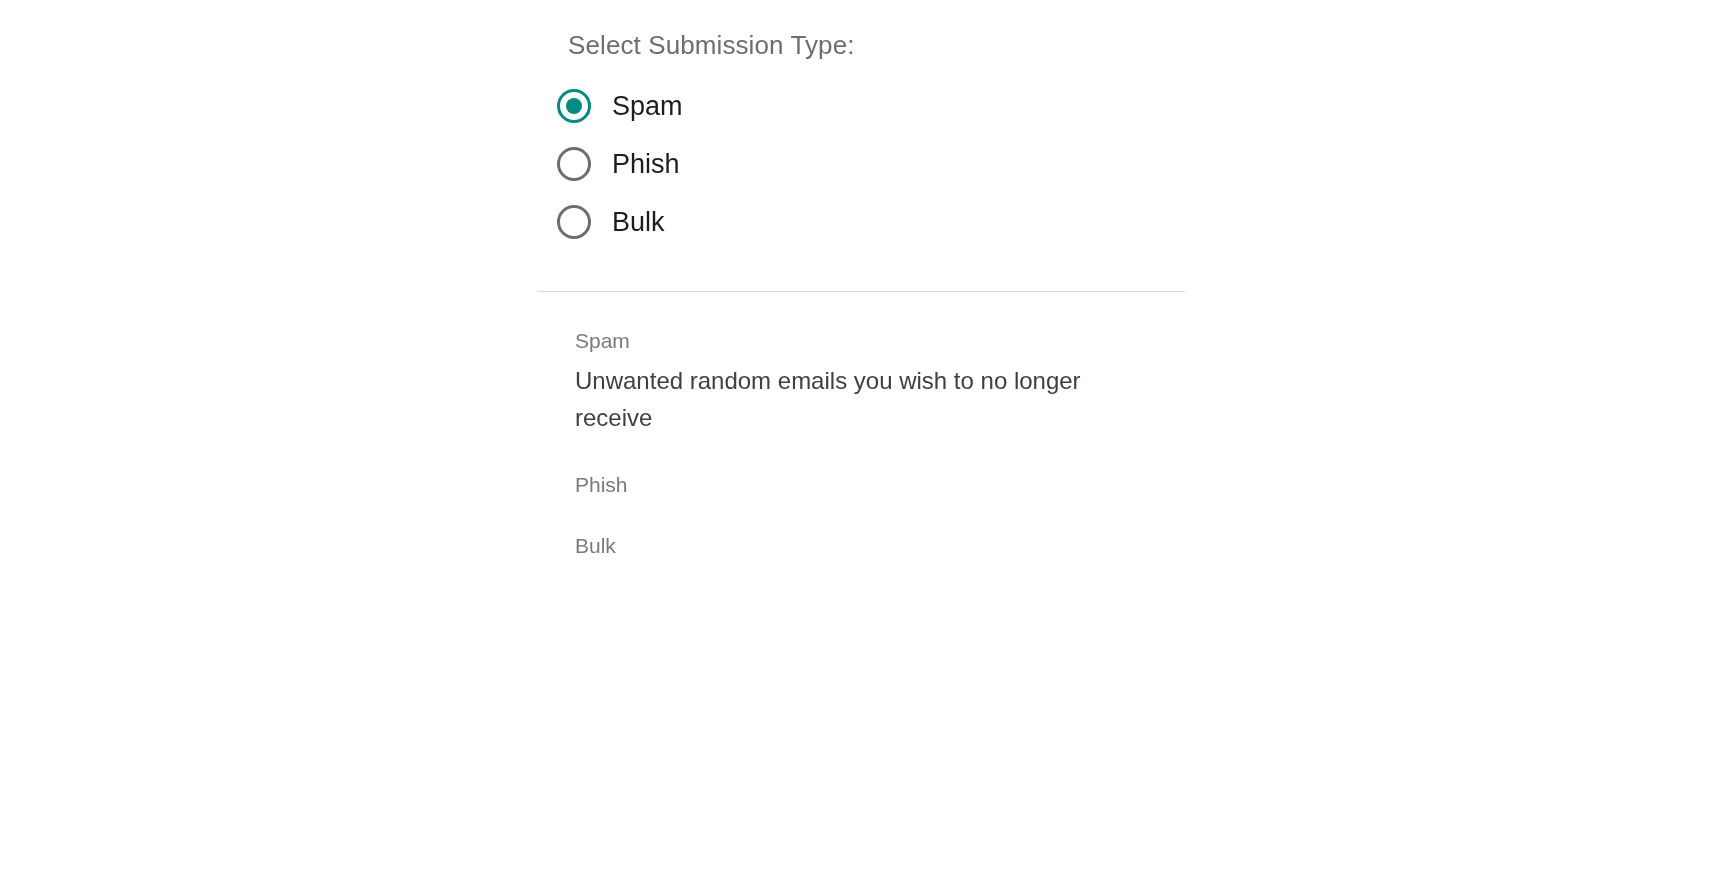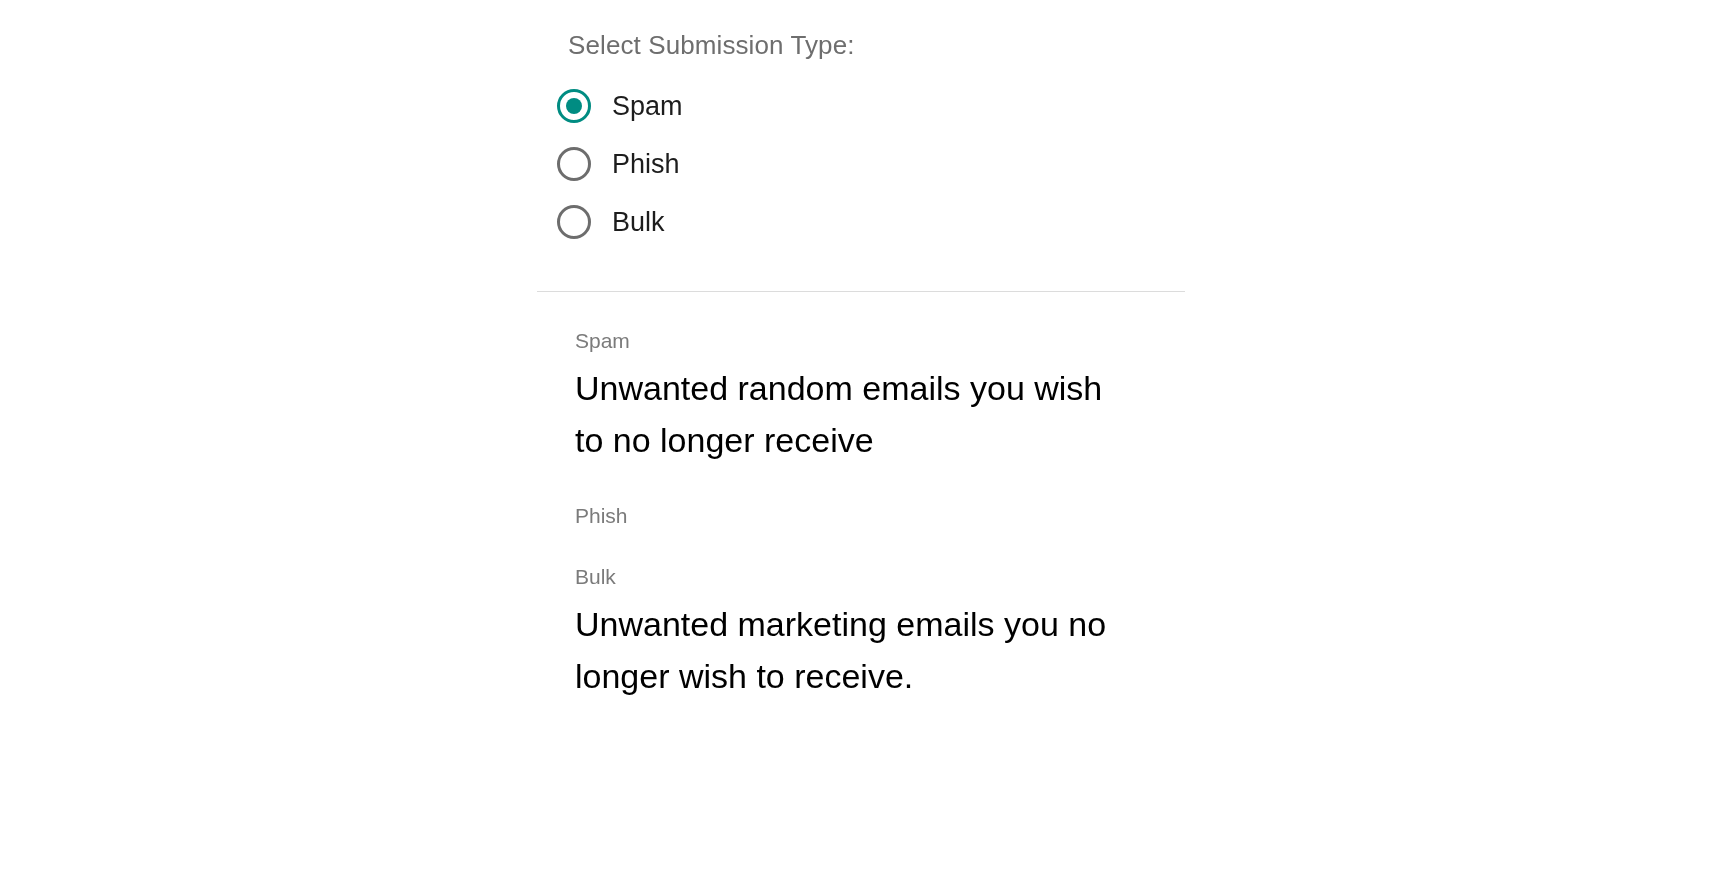--- a/index.html
+++ b/index.html
@@ -101,22 +101,22 @@
   }
 
   .def-term {
     font-size: 21px;
     color: #7b7b7b;
     line-height: 1.2;
     margin-bottom: 10px;
   }
 
   .def-desc {
-    font-size: 34px;
-    color: #000000;
+    font-size: 24px;
+    color: #404040;
     line-height: 1.52;
   }
 </style>
 </head>
 <body>
 
 <div class="page">
   <div class="panel">
 
     <div class="form-label">Select Submission Type:</div>
@@ -154,19 +154,18 @@
         <div class="def-term">Spam</div>
         <div class="def-desc">Unwanted random emails you wish to no longer receive</div>
       </div>
 
       <div class="def-block">
         <div class="def-term">Phish</div>
       </div>
 
       <div class="def-block">
         <div class="def-term">Bulk</div>
-        <div class="def-desc">Unwanted marketing emails you no longer wish to receive.</div>
       </div>
 
     </div>
 
   </div>
 </div>
 
 </body></html>

